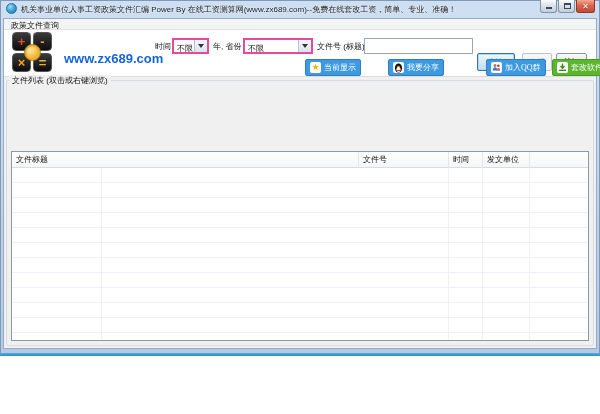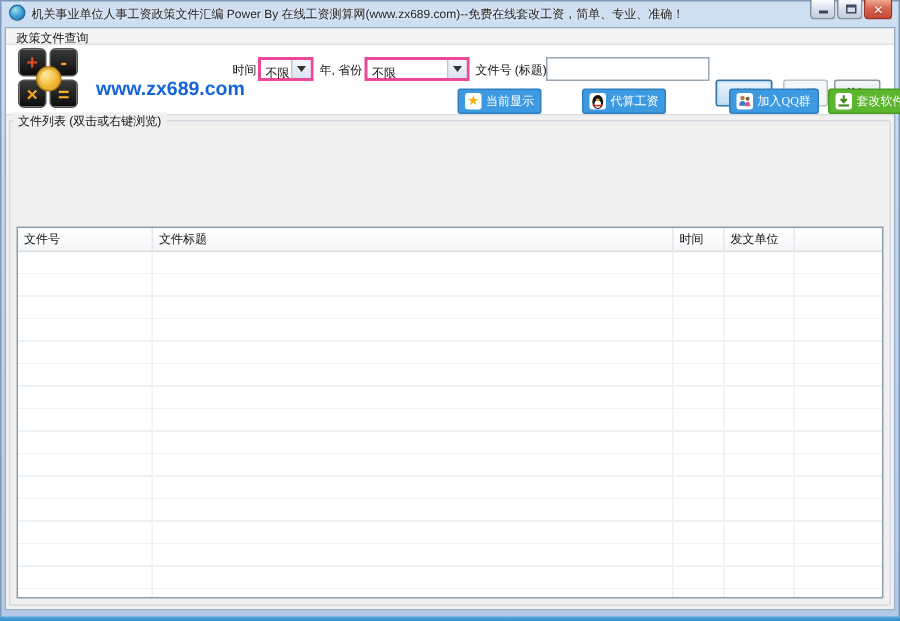--- a/index.html
+++ b/index.html
@@ -1,18 +1,18 @@
 <!DOCTYPE html>
 <html><head>
 <meta charset="utf-8">
 <style>
   * { margin:0; padding:0; box-sizing:border-box; }
   html,body { width:600px; height:414px; overflow:hidden; font-family:"Liberation Sans","DejaVu Sans",sans-serif; }
   .window {
-    position:relative; width:600px; height:414px;
+    position:relative; width:600px; height:356px;
     background:linear-gradient(#cfdff2,#b2cae6);
     box-shadow:inset 0 0 0 1px #7f9ab8;
   }
   
   .titlebar { position:absolute; left:0; top:0; right:0; height:18px; }
   .app-icon { position:absolute; left:6px; top:3px; width:11px; height:11px; border-radius:50%;
     background:radial-gradient(circle at 35% 30%, #9fe0f2 0%, #43a8d8 45%, #1b6aa8 100%);
     border:1px solid #2a6e9e; }
   .title-text { position:absolute; left:21px; top:4px; font-size:8px; color:#1c1c1c;
     white-space:nowrap; text-shadow:0 0 2px rgba(255,255,255,.9); }
@@ -172,21 +172,21 @@
       </div>
       <div class="action-btn" style="left:384px;">
         <span class="icon-box">
           <svg width="9" height="10" viewBox="0 0 9 10">
               <ellipse cx="4.5" cy="5" rx="3.6" ry="4.6" fill="#111"></ellipse>
               <ellipse cx="4.5" cy="6.4" rx="2.2" ry="2.6" fill="#fff"></ellipse>
               <path d="M1.2 6.2 Q4.5 7.8 7.8 6.2 L7.8 7.2 Q4.5 8.8 1.2 7.2 Z" fill="#e02a1f"></path>
               <ellipse cx="4.5" cy="3.4" rx="1.3" ry="0.7" fill="#f7a41d"></ellipse>
             </svg>
         </span>
-        <span>代算工资</span>
+        <span>我要分享</span>
       </div>
       <div class="action-btn" style="left:482px;font-family:Liberation Serif, serif;">
         <span class="icon-box">
           <svg width="9" height="9" viewBox="0 0 9 9">
               <circle cx="3" cy="2.4" r="1.5" fill="#b57b4e"></circle>
               <path d="M0.8 7.5 Q0.8 4.3 3 4.3 Q5.2 4.3 5.2 7.5 Z" fill="#3d78c9"></path>
               <circle cx="6.4" cy="2.8" r="1.3" fill="#8a5a35"></circle>
               <path d="M4.6 7.8 Q4.6 4.9 6.4 4.9 Q8.2 4.9 8.2 7.8 Z" fill="#d45a8a"></path>
             </svg>
         </span>
@@ -200,22 +200,22 @@
             </svg>
         </span>
         <span>套改软件</span>
       </div>
     </div>
 
     <div class="group-label">文件列表 (双击或右键浏览)</div>
     <div class="group-frame">
       <div class="listview">
         <div class="list-header">
+          <div class="hcell c1">文件标题</div>
           <div class="hcell c0">文件号</div>
-          <div class="hcell c1">文件标题</div>
           <div class="hcell c2">时间</div>
           <div class="hcell c3">发文单位</div>
           <div class="hcell c4"></div>
         </div>
         <div class="list-body">
           <div class="vline v0"></div>
           <div class="vline v1"></div>
           <div class="vline v2"></div>
           <div class="vline v3"></div>
         </div>

